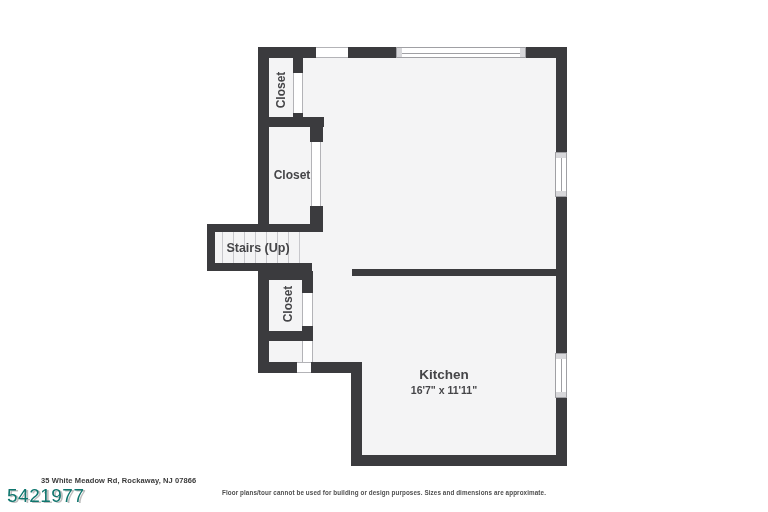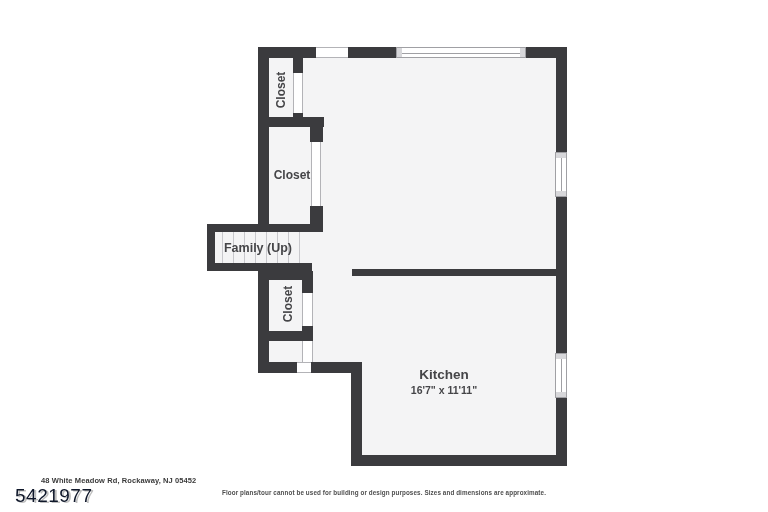--- a/index.html
+++ b/index.html
@@ -19,21 +19,21 @@
   .win.h .sash.b{right:0;}
   .win.v .sash.b{bottom:0;}
   .tread{position:absolute;width:1px;background:#c8c8cc;}
   .lbl{position:absolute;color:#454548;text-align:center;white-space:nowrap;transform:translate(-50%,-50%);}
   .lbl.rot{transform:translate(-50%,-50%) rotate(-90deg);}
   .rname{font-size:13.5px;font-weight:bold;line-height:1.25;}
   .rdims{font-size:10.5px;font-weight:bold;line-height:1.3;}
   .closet-lbl{font-size:12px;font-weight:bold;}
   .stairs-lbl{font-size:12.5px;font-weight:bold;}
   .address{position:absolute;left:41px;top:476px;font-size:7.5px;font-weight:bold;color:#3a3a3a;letter-spacing:.1px;}
-  .mls{position:absolute;left:15px;top:485px;font-size:19px;font-weight:500;color:#0f172a;
+  .mls{position:absolute;left:7px;top:485px;font-size:19px;font-weight:500;color:#0f766e;
        text-shadow:2px 1px 0 rgba(70,70,70,0.35);letter-spacing:.5px;}
   .disclaimer{position:absolute;left:0;right:0;top:489px;text-align:center;font-size:6.3px;
               font-weight:bold;color:#4e4e4e;letter-spacing:.1px;}
 </style>
 </head>
 <body>
 
 <div class="page">
 
   <div class="fill" style="left:269px;top:58px;width:287px;height:304px;"></div>
@@ -96,19 +96,19 @@
     <div class="sash b"></div>
   </div>
 
   <div class="lbl" style="left:444px;top:362px;margin-top:20px;">
     <div class="rname">Kitchen</div>
     <div class="rdims">16'7" x 11'11"</div>
   </div>
   <div class="lbl rot closet-lbl" style="left:281px;top:90px;">Closet</div>
   <div class="lbl closet-lbl" style="left:292px;top:175px;">Closet</div>
   <div class="lbl rot closet-lbl" style="left:288px;top:304px;">Closet</div>
-  <div class="lbl stairs-lbl" style="left:258px;top:248px;">Family (Up)</div>
+  <div class="lbl stairs-lbl" style="left:258px;top:248px;">Stairs (Up)</div>
 
-  <div class="address">48 White Meadow Rd, Rockaway, NJ 05452</div>
+  <div class="address">35 White Meadow Rd, Rockaway, NJ 07866</div>
   <div class="mls">5421977</div>
   <div class="disclaimer">Floor plans/tour cannot be used for building or design purposes. Sizes and dimensions are approximate.</div>
 
 </div>
 
 </body></html>

